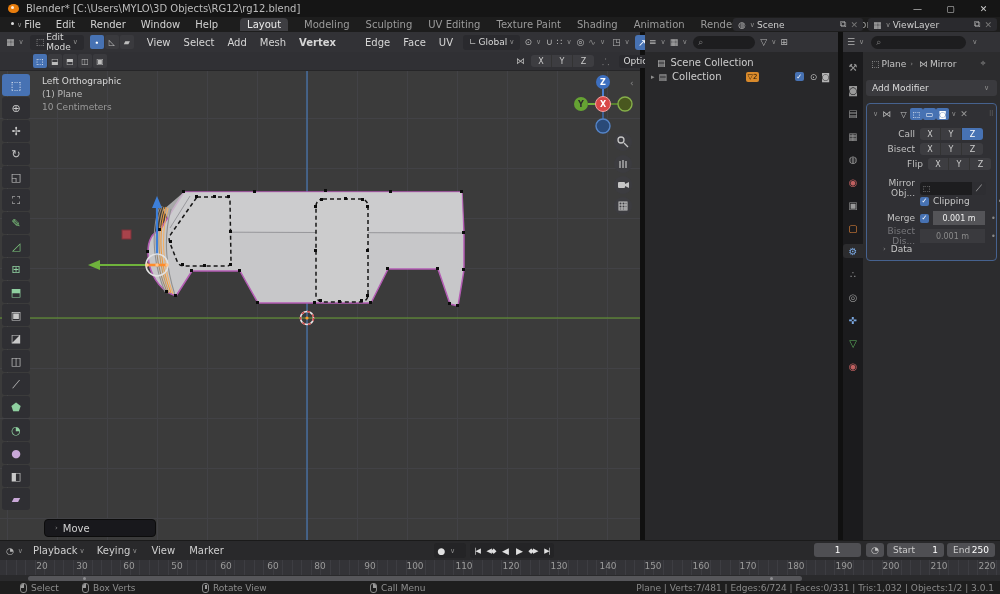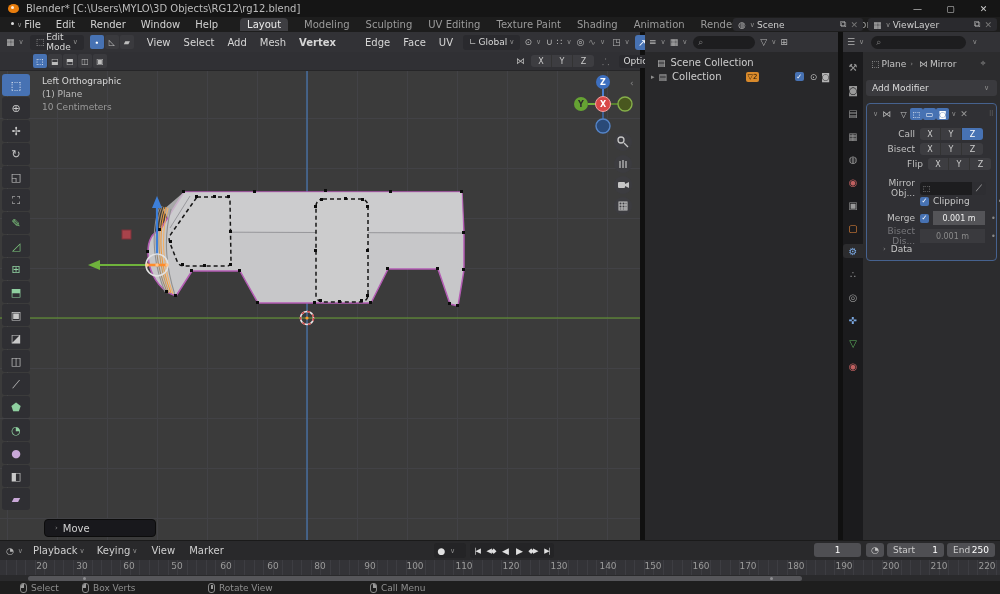--- a/index.html
+++ b/index.html
@@ -607,23 +607,24 @@
 
   <div class="abs" id="statusbar">
     <div class="hintgrp" style="left:20px">
       <div class="mouse l"></div>
       <span>Select</span>
     </div>
     <div class="hintgrp" style="left:82px">
       <div class="mouse l"></div>
       <span>Box Verts</span>
     </div>
-    <div class="hintgrp" style="left:208px">
+    <div class="hintgrp" style="left:202px">
       <div class="mouse m"></div>
       <span>Rotate View</span>
     </div>
     <div class="hintgrp" style="left:370px">
       <div class="mouse r"></div>
       <span>Call Menu</span>
     </div>
+    <span style="margin-left:auto; margin-right:6px; color:#8a8a8a;">Plane | Verts:7/481 | Edges:6/724 | Faces:0/331 | Tris:1,032 | Objects:1/2 | 3.0.1</span>
   </div>
 
 </div>
 
 </body></html>

